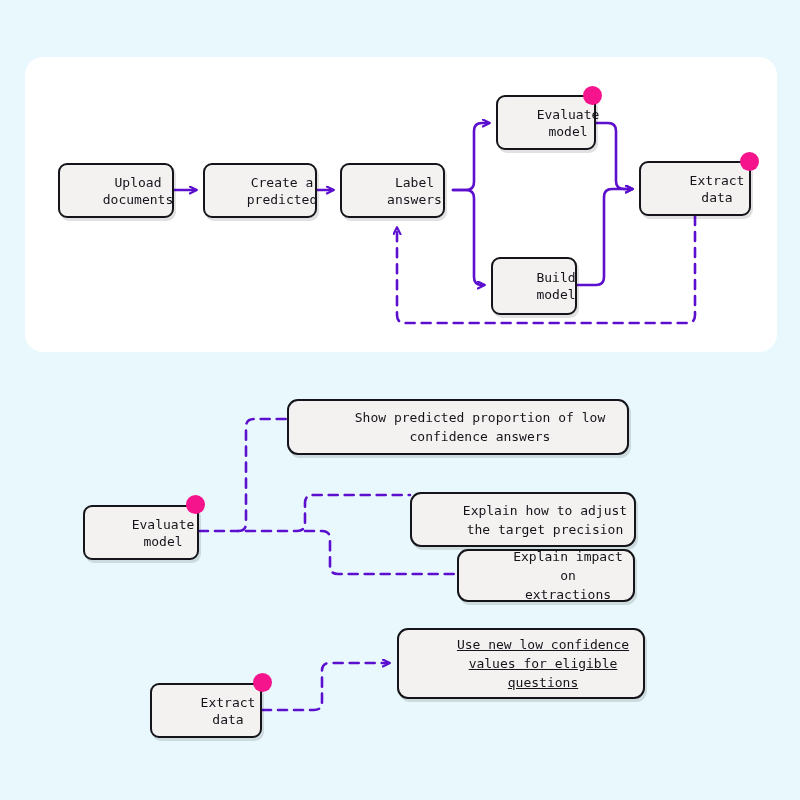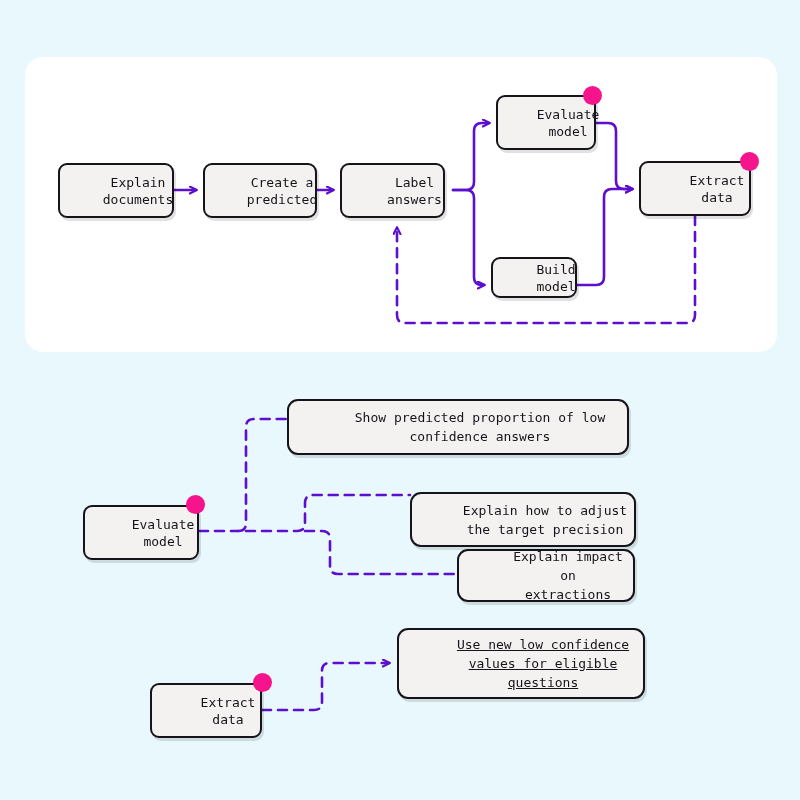--- a/index.html
+++ b/index.html
@@ -106,34 +106,34 @@
       <path stroke-dasharray="9 7" d="M238,531 Q246,531 246,523 L246,427 Q246,419 254,419 L287,419"></path>
 
       <path stroke-dasharray="9 7" d="M246,531 L297,531 Q305,531 305,523 L305,503 Q305,495 313,495 L410,495"></path>
 
       <path stroke-dasharray="9 7" d="M305,531 L322,531 Q330,531 330,539 L330,566 Q330,574 338,574 L457,574"></path>
 
       <path stroke-dasharray="9 7" d="M262,710 L314,710 Q322,710 322,702 L322,671 Q322,663 330,663 L389,663" marker-end="url(#arrowDash)"></path>
     </g>
   </svg>
 
-  <div class="node" style="left:58px;top:163px;width:116px;height:55px;">Explain
+  <div class="node" style="left:58px;top:163px;width:116px;height:55px;">Upload
 documents</div>
 
   <div class="node" style="left:203px;top:163px;width:114px;height:55px;">Create a
 predicted</div>
 
   <div class="node" style="left:340px;top:163px;width:105px;height:55px;">Label
 answers</div>
 
   <div class="node" style="left:496px;top:95px;width:100px;height:55px;">Evaluate
 model</div>
   <div class="dot" style="left:583px;top:86px;"></div>
 
-  <div class="node" style="left:491px;top:257px;width:86px;height:41px;text-align:right;">Build
+  <div class="node" style="left:491px;top:257px;width:86px;height:58px;text-align:right;">Build
 model</div>
 
   <div class="node" style="left:639px;top:161px;width:112px;height:55px;">Extract
 data</div>
   <div class="dot" style="left:740px;top:152px;"></div>
 
   <div class="node" style="left:83px;top:505px;width:116px;height:55px;">Evaluate
 model</div>
   <div class="dot" style="left:186px;top:495px;"></div>
 

